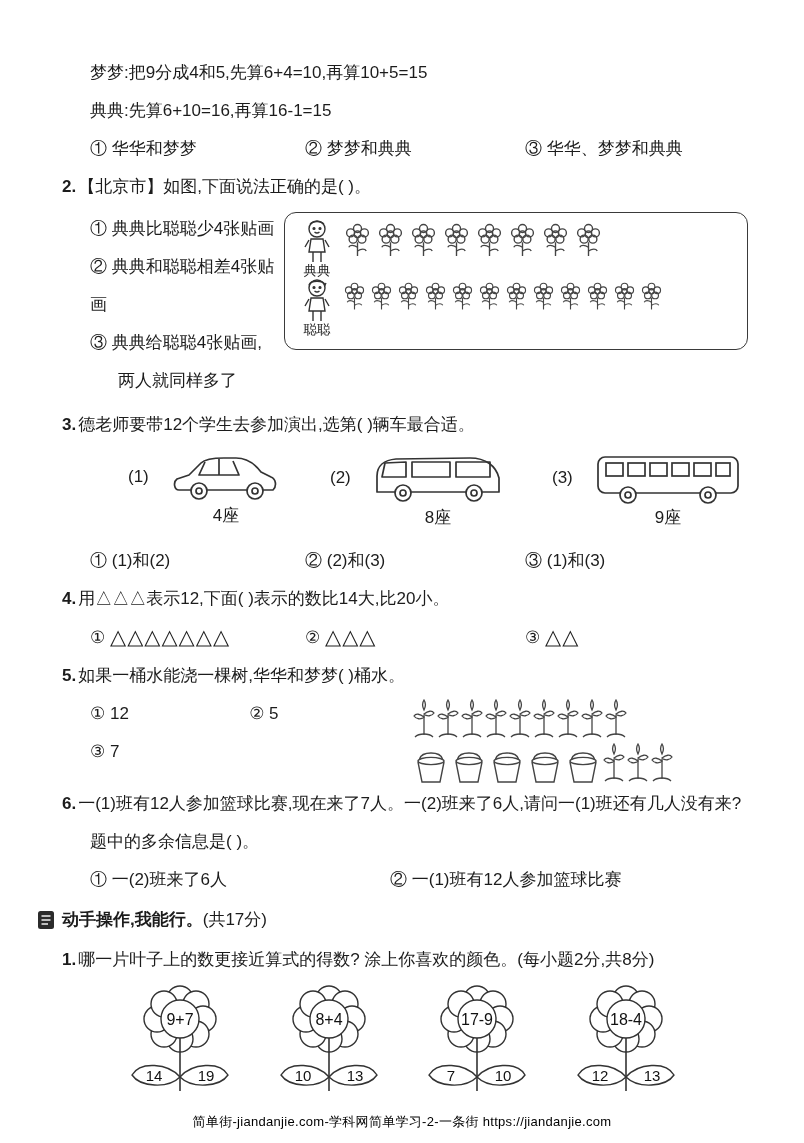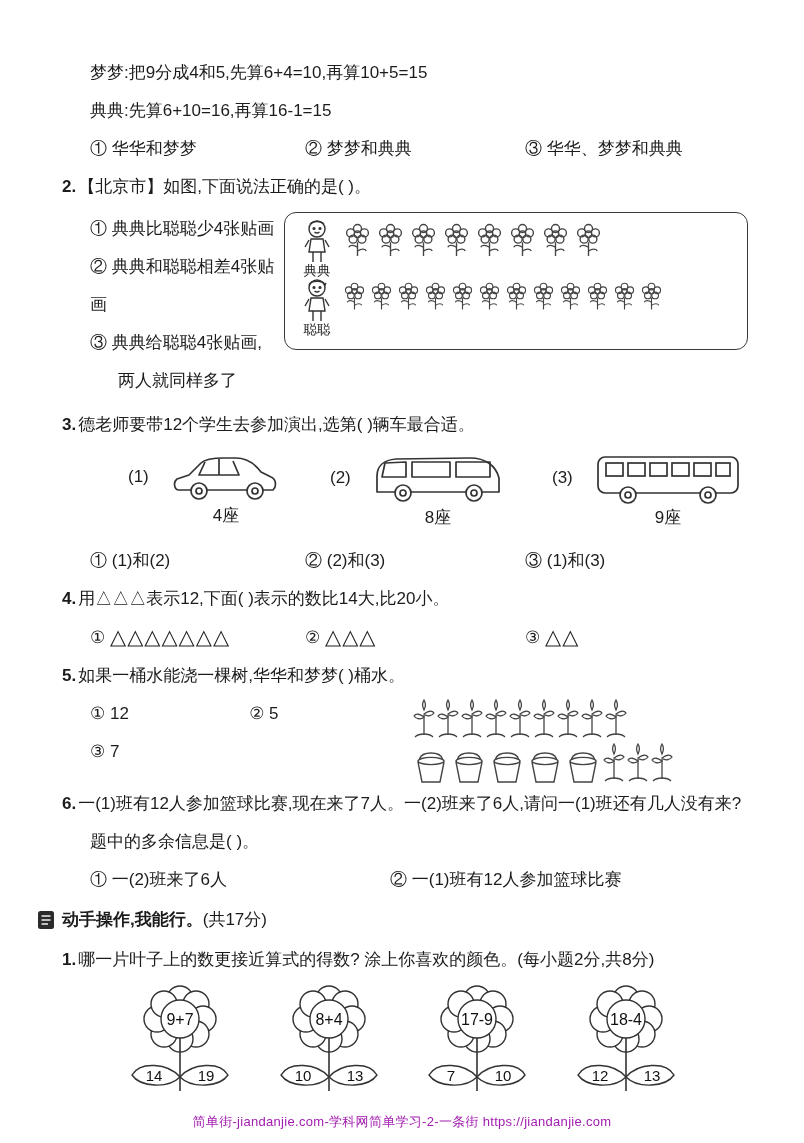--- a/index.html
+++ b/index.html
@@ -59,21 +59,21 @@
   .section-icon { margin-right: 6px; flex: none; }
   .section-title { font-weight: 700; }
   .section-points { font-weight: 400; }
 
   
   .flowers { display: flex; justify-content: space-between; padding: 6px 52px 0 48px; height: 122px; }
   .flower { flex: none; }
 
   .footer {
     position: absolute; bottom: 12px; left: 0; width: 100%;
-    text-align: center; font-size: 13px; color: #a21caf; letter-spacing: 0.3px; margin-top: 14px;
+    text-align: center; font-size: 13px; color: #000000; letter-spacing: 0.3px; margin-top: 14px;
   }
   svg { display: block; }
 </style>
 </head>
 <body>
 
 <div class="page">
   <div class="content">
 
     <div class="line sub">梦梦:把9分成4和5,先算6+4=10,再算10+5=15</div>

